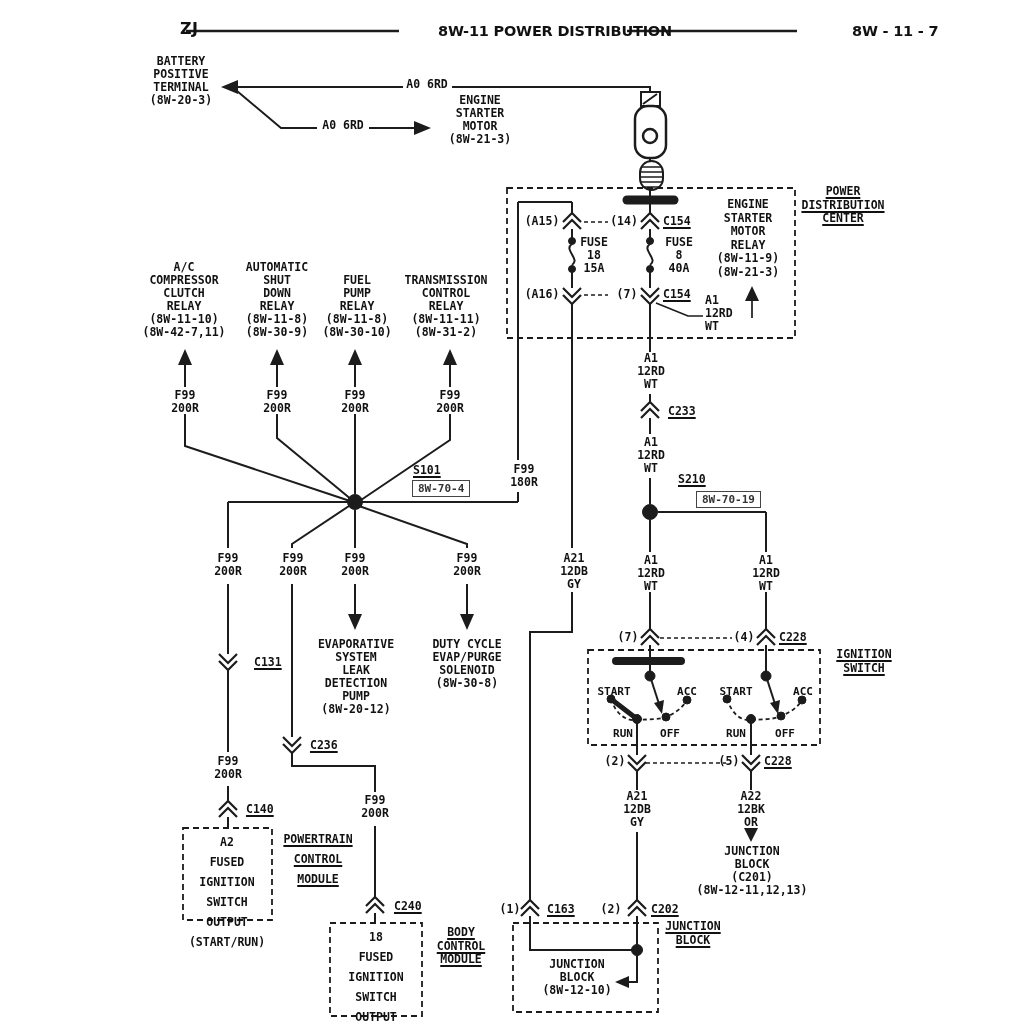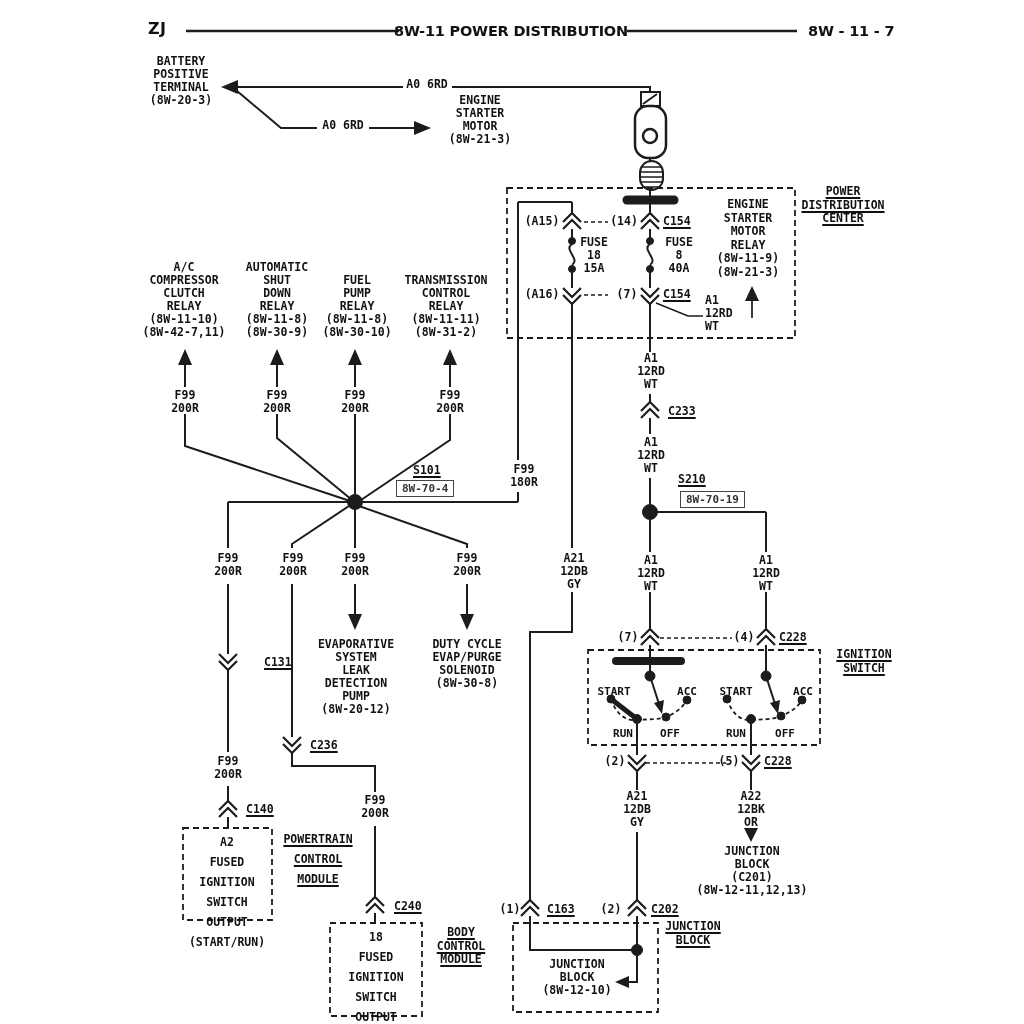--- a/index.html
+++ b/index.html
@@ -6,24 +6,24 @@
   #page{position:relative;width:1024px;height:1024px;background:#fff;overflow:hidden;
         font-family:"DejaVu Sans Mono",monospace;color:#111;}
   #wiring{position:absolute;left:0;top:0;z-index:1;}
   .lb{position:absolute;z-index:2;font:bold 11.5px/13px "DejaVu Sans Mono",monospace;
       white-space:pre-line;text-align:center;transform:translateX(-50%);color:#111;}
   .la{transform:none;text-align:left;}
   .u{text-decoration:underline;text-underline-offset:2px;text-decoration-thickness:1.5px;}
   .lh14{line-height:20px;}
   .lh135{line-height:13.5px;}
   .sm{font-size:11px;}
-  .hd{font:bold 16px/18px "DejaVu Sans",sans-serif;letter-spacing:.5px;}
-  .hd2{font:bold 14.5px/18px "DejaVu Sans",sans-serif;letter-spacing:-.2px;}
+  .hd{font:bold 16px/18px "DejaVu Sans",sans-serif;letter-spacing:.5px;margin-left:32px;}
+  .hd2{font:bold 14.5px/18px "DejaVu Sans",sans-serif;letter-spacing:-.2px;margin-left:44px;}
   .ref{position:absolute;z-index:2;border:1.6px solid #444;background:#fff;
-       font:bold 11px/13px "DejaVu Sans Mono",monospace;padding:1px 5px;color:#333;}
+       font:bold 11px/13px "DejaVu Sans Mono",monospace;padding:1px 5px;color:#333;margin-left:16px;}
   svg path,svg line,svg rect,svg circle{stroke:#1c1c1c;}
 </style>
 </head>
 <body>
 
 <div id="page">
 
 <svg id="wiring" width="1024" height="1024" viewBox="0 0 1024 1024">
 
   <g>
@@ -248,21 +248,21 @@
 SYSTEM
 LEAK
 DETECTION
 PUMP
 (8W-20-12)</div>
 <div class="lb" style="left:467px;top:638px">DUTY CYCLE
 EVAP/PURGE
 SOLENOID
 (8W-30-8)</div>
 
-<div class="lb u la" style="left:264px;top:656px">C131</div>
+<div class="lb u la" style="left:254px;top:656px">C131</div>
 <div class="lb u la" style="left:310px;top:739px">C236</div>
 <div class="lb u la" style="left:246px;top:803px">C140</div>
 <div class="lb u la" style="left:394px;top:900px">C240</div>
 
 <div class="lb lh14" style="left:227px;top:832px">A2
 FUSED
 IGNITION
 SWITCH
 OUTPUT
 (START/RUN)</div>

